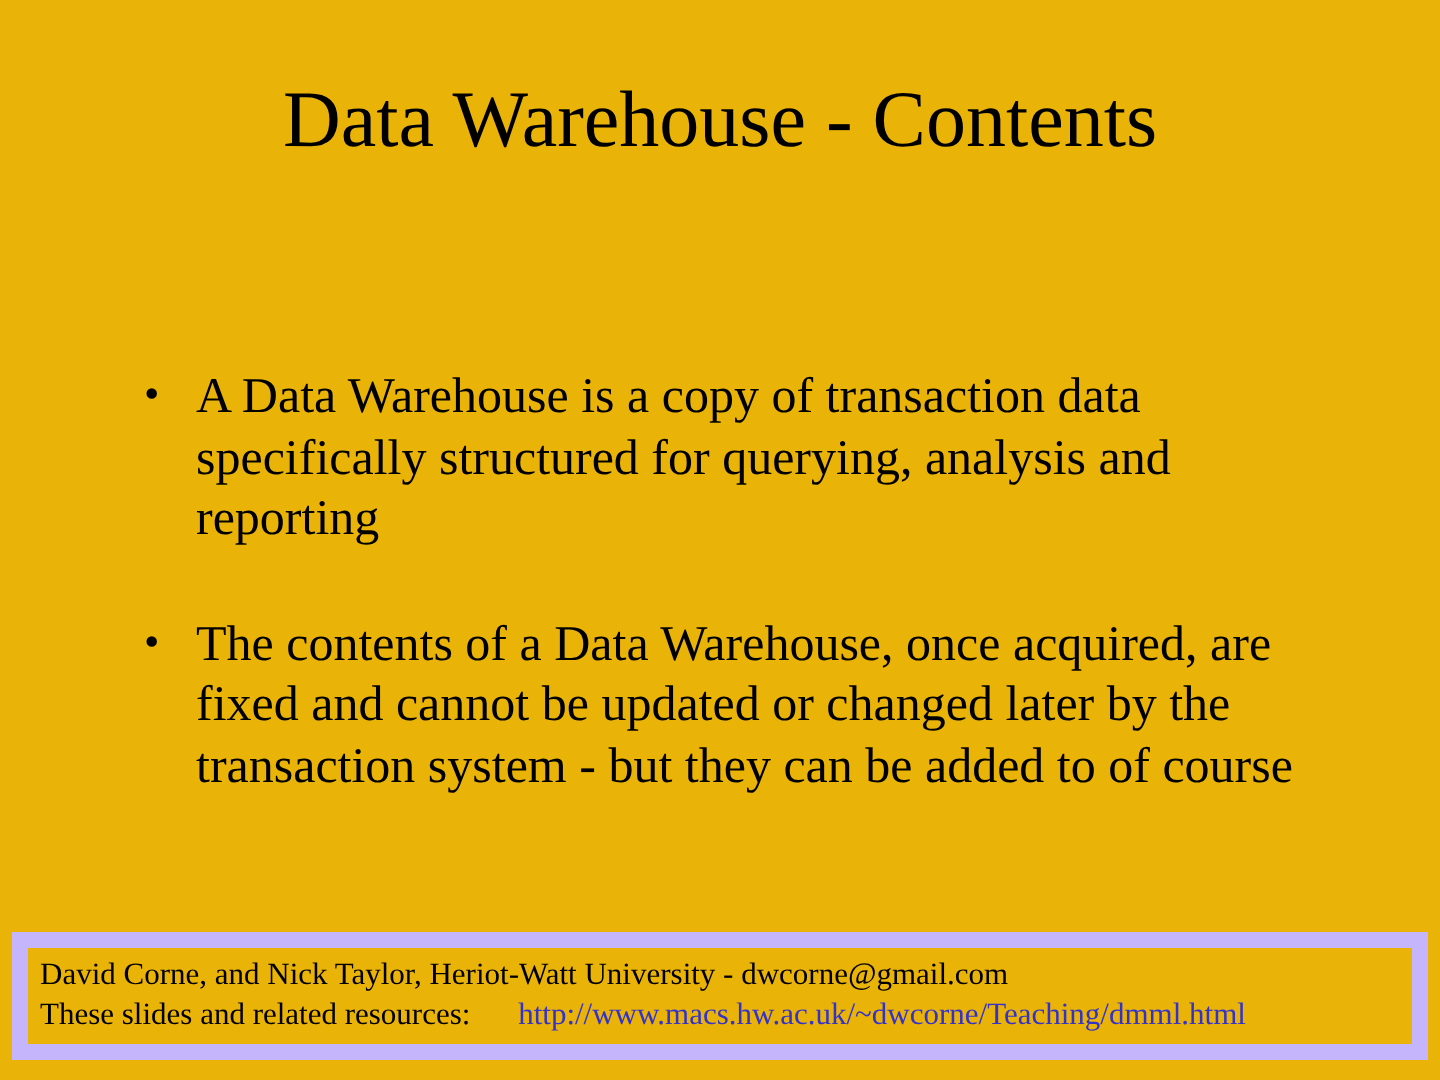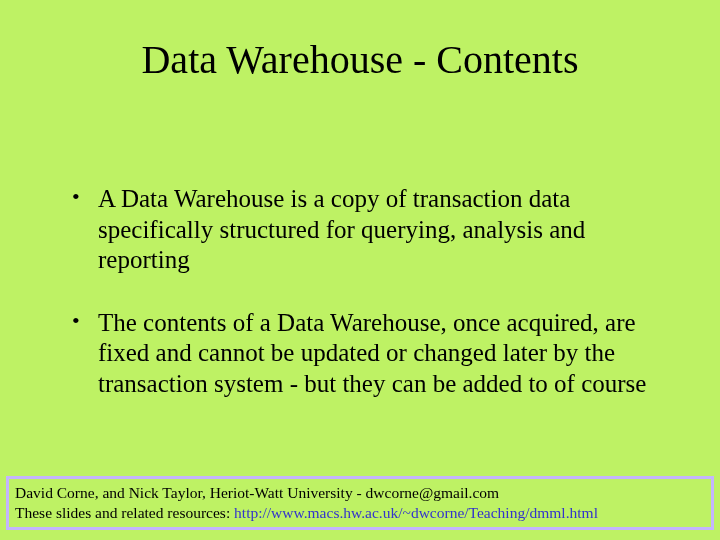--- a/index.html
+++ b/index.html
@@ -1,21 +1,21 @@
 <!DOCTYPE html>
 <html><head>
 <meta charset="utf-8">
 <style>
   * { margin: 0; padding: 0; box-sizing: border-box; }
   html, body { width: 720px; height: 540px; background: #ffffff; font-family: "Times New Roman", Times, serif; color: #000; }
   .slide {
     position: relative;
     width: 720px;
     height: 540px;
-    background: #bef264;
+    background: #eab308;
   }
   .title {
     position: absolute;
     top: 36px;
     left: 0;
     width: 720px;
     text-align: center;
     font-size: 40px;
     font-weight: 400;
     letter-spacing: 0px;
@@ -42,27 +42,27 @@
     position: absolute;
     left: 4px;
     top: 0;
     font-size: 22px;
   }
   .footer {
     position: absolute;
     left: 6px;
     bottom: 10px;
     width: 708px;
-    border: 3px solid #c4b5fd;
+    border: 8px solid #c4b5fd;
     padding: 4px 6px 5px 6px;
     font-size: 15.5px;
     line-height: 1.25;
   }
   .footer .line2-prefix { }
-  .footer .link { color: #3333cc; }
+  .footer .link { color: #3333cc; margin-left: 20px; }
 </style>
 </head>
 <body>
 
 <div class="slide">
 
   <div class="title">Data Warehouse - Contents</div>
 
   <div class="body">
     <ul>

